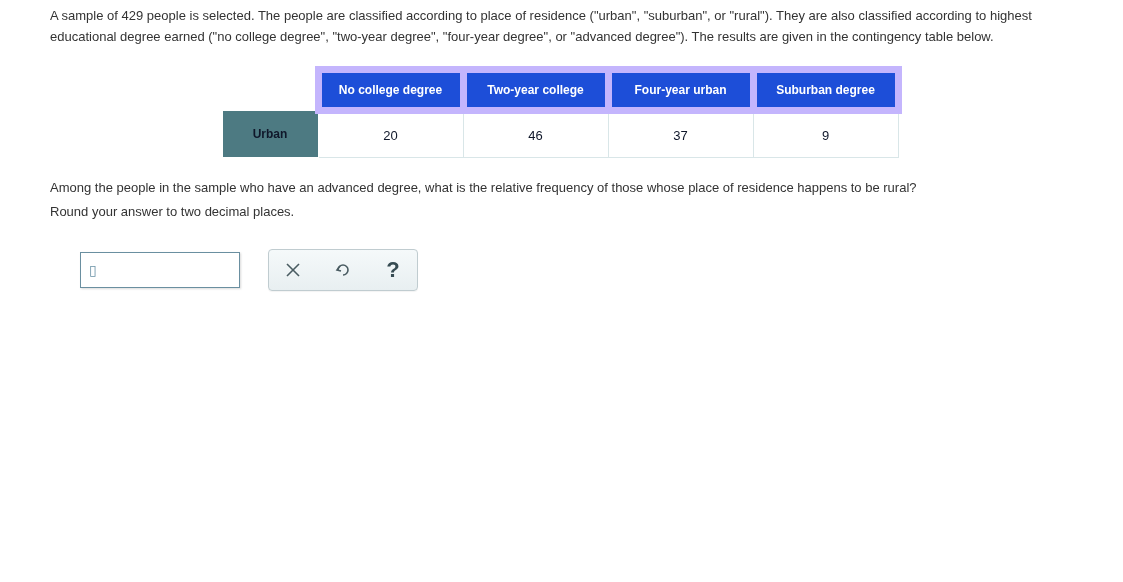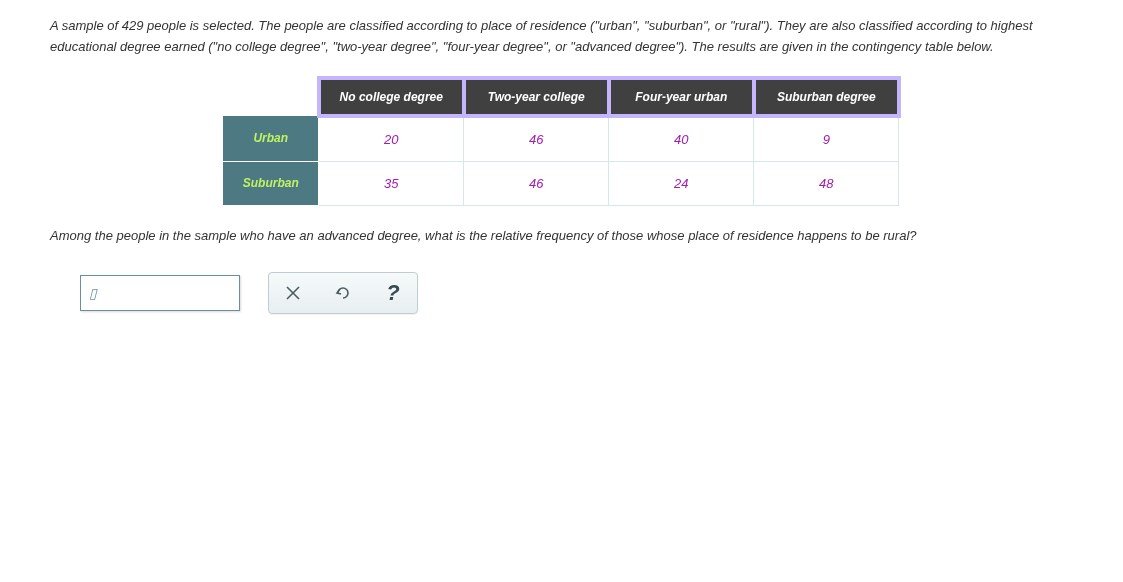--- a/index.html
+++ b/index.html
@@ -8,68 +8,67 @@
     padding: 0;
     background: #ffffff;
     font-family: Verdana, Geneva, sans-serif;
     font-size: 13px;
     color: #333333;
     width: 1123px;
     height: 582px;
     overflow: hidden;
   }
   .container {
-    padding: 16px 50px;
-    font-style: italic;
+    padding: 6px 50px;
   }
   .prompt {
     line-height: 1.6;
     margin-bottom: 18px;
   }
   .table-wrapper {
     display: flex;
     justify-content: center;
     margin-bottom: 18px;
   }
   table.contingency {
     border-collapse: collapse;
   }
   table.contingency th.col-blank {
     width: 96px;
     background: transparent;
     border: none;
   }
   table.contingency th.col-head {
-    background: #404040;
+    background: #1d4ed8;
     color: #ffffff;
     font-weight: bold;
     font-size: 12px;
     text-align: center;
-    border: 4px solid #c4b5fd;
+    border: 7px solid #c4b5fd;
     padding: 10px 6px;
     width: 145px;
     font-family: Verdana, Geneva, sans-serif;
   }
   table.contingency th.row-head {
     background: #4d7a82;
-    color: #bef264;
+    color: #0f172a;
     font-weight: bold;
     font-size: 12px;
     text-align: center;
     border: 1px solid #ffffff;
     padding: 14px 6px;
     width: 96px;
     font-family: Verdana, Geneva, sans-serif;
   }
   table.contingency td {
     border: 1px solid #d9e6e8;
     text-align: center;
     padding: 14px 6px;
     font-size: 13px;
-    color: #a21caf;
+    color: #0f172a;
     background: #ffffff;
   }
   .question {
     line-height: 1.9;
     margin-bottom: 24px;
   }
   .answer-row {
     display: flex;
     align-items: center;
     gap: 28px;
@@ -127,36 +126,30 @@
         <th class="col-blank"></th>
         <th class="col-head">No college degree</th>
         <th class="col-head">Two-year college</th>
         <th class="col-head">Four-year urban</th>
         <th class="col-head">Suburban degree</th>
       </tr>
       <tr>
         <th class="row-head">Urban</th>
         <td>20</td>
         <td>46</td>
-        <td>40</td>
+        <td>37</td>
         <td>9</td>
-      </tr>
-      <tr>
-        <th class="row-head">Suburban</th>
-        <td>35</td>
-        <td>46</td>
-        <td>24</td>
-        <td>48</td>
       </tr>
     </tbody>
       </table>
   </div>
 
   <div class="question">
     <div>Among the people in the sample who have an advanced degree, what is the relative frequency of those whose place of residence happens to be rural?</div>
+    <div>Round your answer to two decimal places.</div>
   </div>
 
   <div class="answer-row">
     <div class="answer-box">
       <span>▯</span>
     </div>
     <div class="toolbar">
       <div class="tool-btn">
         <svg width="14" height="14" viewBox="0 0 14 14">
           <line x1="1" y1="1" x2="13" y2="13" stroke="#4a5c62" stroke-width="1.6"></line>

